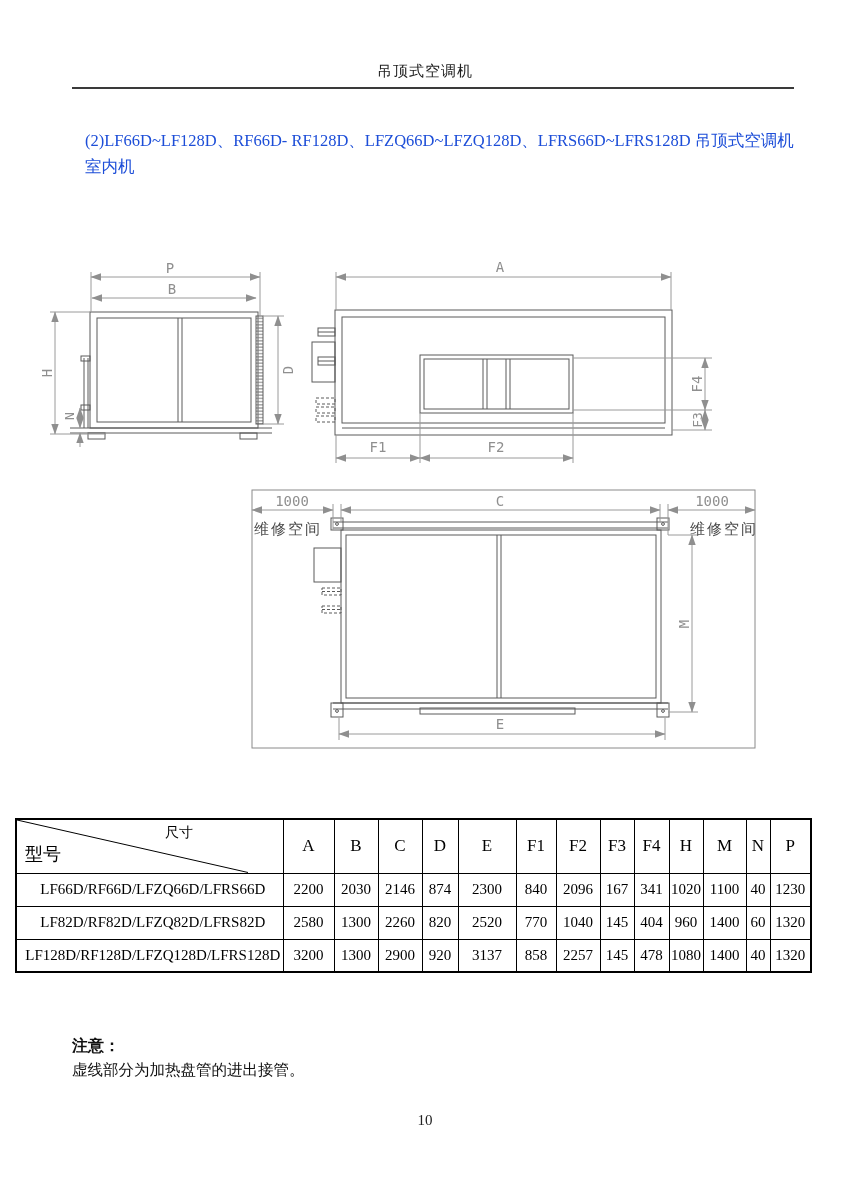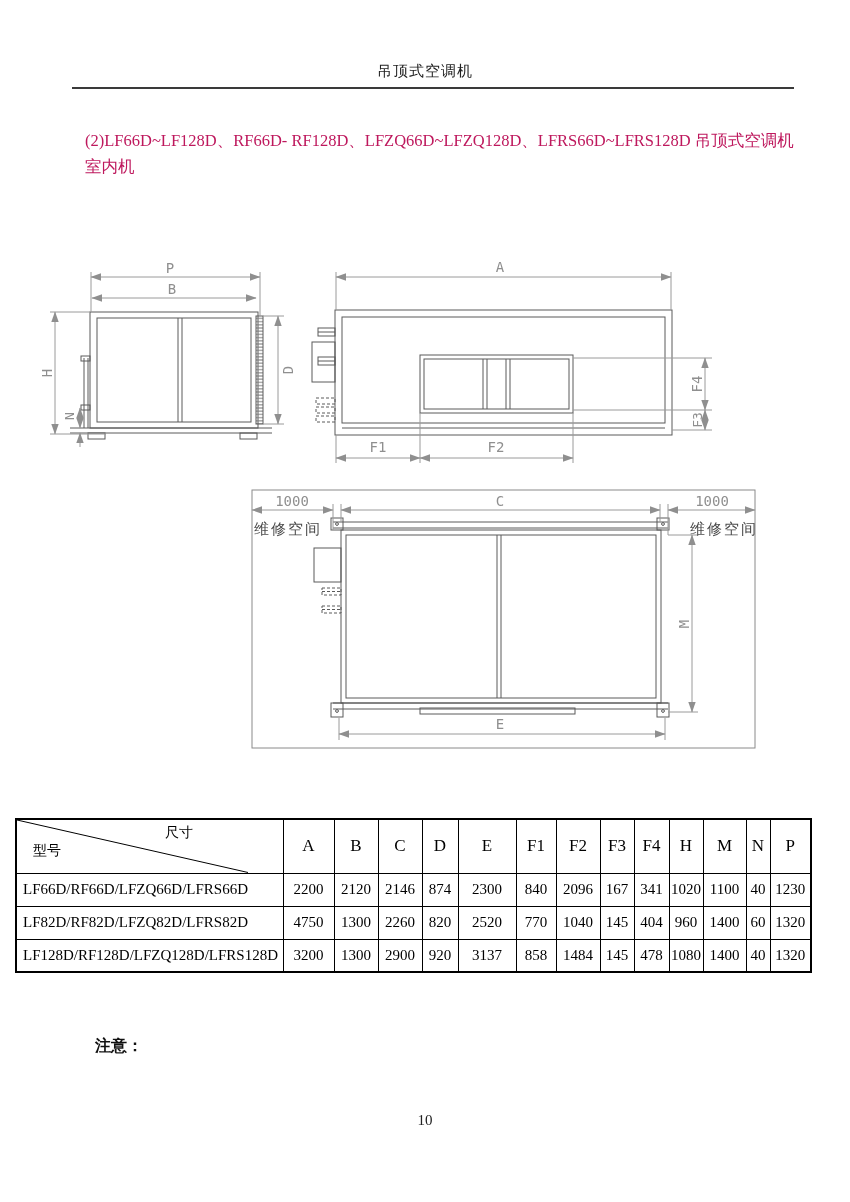--- a/index.html
+++ b/index.html
@@ -4,38 +4,38 @@
 <style>
   * { margin:0; padding:0; box-sizing:border-box; }
   html,body { background:#fff; }
   .page {
     position:relative; width:850px; height:1202px; background:#fff;
     font-family:"Liberation Serif","DejaVu Serif",serif; color:#1a1a1a; overflow:hidden;text-decoration:underline;
   }
   .doc-header { position:absolute; top:62px; left:0; width:100%; text-align:center;
     font-size:15px; letter-spacing:1px; color:#222; }
   .header-rule { position:absolute; top:87px; left:72px; width:722px; height:2px; background:#3a3a3a; }
-  .intro { position:absolute; top:128px; left:85px; width:712px; font-size:16.5px; line-height:1.55; color:#be185d; }
+  .intro { position:absolute; top:128px; left:85px; width:712px; font-size:16.5px; line-height:1.55; color:#1d4ed8; }
   .diagram-svg { position:absolute; top:250px; left:0; }
   .dim-text { font-family:"DejaVu Sans Mono","DejaVu Sans",monospace; font-size:13px; fill:#8f8f8f; }
   .dim-text-lg { font-family:"DejaVu Sans Mono","DejaVu Sans",monospace; font-size:14px; fill:#8f8f8f; }
   .cad-cn { font-family:"DejaVu Sans",sans-serif; font-size:15px; fill:#4a4a4a; letter-spacing:2px; }
   .spec-table { position:absolute; top:818px; left:15px; border-collapse:collapse; table-layout:fixed;
     width:796px; border:2px solid #000; font-size:15px; color:#000; }
   .spec-table th, .spec-table td { border:1px solid #000; text-align:center; vertical-align:middle;
     overflow:hidden; white-space:nowrap; }
   .spec-table thead th { height:54px; font-size:17px; font-weight:normal; }
   .spec-table tbody tr { height:33px; }
-  .spec-table td.model { text-align:left; padding-left:6px; font-size:15px; }
+  .spec-table td.model { text-align:center; padding-left:6px; font-size:15px; }
   .corner-cell { position:relative; }
   .corner-cell svg { position:absolute; inset:0; width:100%; height:100%; }
   .corner-top { position:absolute; top:4px; left:148px; font-size:14px; }
-  .corner-bottom { position:absolute; top:22px; left:8px; font-size:14px;margin-left:8px; }
+  .corner-bottom { position:absolute; top:22px; left:8px; font-size:18px; }
   .notes { position:absolute; top:1036px; left:72px; font-size:15.5px; color:#111; }
-  .notes .notes-title { font-weight:bold; font-size:16px;margin-left:23px; }
+  .notes .notes-title { font-weight:bold; font-size:16px; }
   .notes .notes-body { margin-top:3px; }
   .page-number { position:absolute; top:1112px; left:0; width:100%; text-align:center; font-size:15px; color:#222; }
 </style>
 </head>
 <body>
 
 <div class="page">
 
   <div class="doc-header">吊顶式空调机</div>
   <div class="header-rule"></div>
@@ -240,36 +240,36 @@
           <th>M</th>
           <th>N</th>
           <th>P</th>
         </tr>
     </thead>
     <tbody id="table-body">
 
     <tr>
           <td class="model">LF66D/RF66D/LFZQ66D/LFRS66D</td>
           <td>2200</td>
-          <td>2120</td>
+          <td>2030</td>
           <td>2146</td>
           <td>874</td>
           <td>2300</td>
           <td>840</td>
           <td>2096</td>
           <td>167</td>
           <td>341</td>
           <td>1020</td>
           <td>1100</td>
           <td>40</td>
           <td>1230</td>
         </tr>
         <tr>
           <td class="model">LF82D/RF82D/LFZQ82D/LFRS82D</td>
-          <td>4750</td>
+          <td>2580</td>
           <td>1300</td>
           <td>2260</td>
           <td>820</td>
           <td>2520</td>
           <td>770</td>
           <td>1040</td>
           <td>145</td>
           <td>404</td>
           <td>960</td>
           <td>1400</td>
@@ -277,30 +277,31 @@
           <td>1320</td>
         </tr>
         <tr>
           <td class="model">LF128D/RF128D/LFZQ128D/LFRS128D</td>
           <td>3200</td>
           <td>1300</td>
           <td>2900</td>
           <td>920</td>
           <td>3137</td>
           <td>858</td>
-          <td>1484</td>
+          <td>2257</td>
           <td>145</td>
           <td>478</td>
           <td>1080</td>
           <td>1400</td>
           <td>40</td>
           <td>1320</td>
         </tr>
       </tbody>
   </table>
 
   <div class="notes">
     <div class="notes-title">注意：</div>
+    <div class="notes-body">虚线部分为加热盘管的进出接管。</div>
   </div>
 
   <div class="page-number">10</div>
 
 </div>
 
 </body></html>

